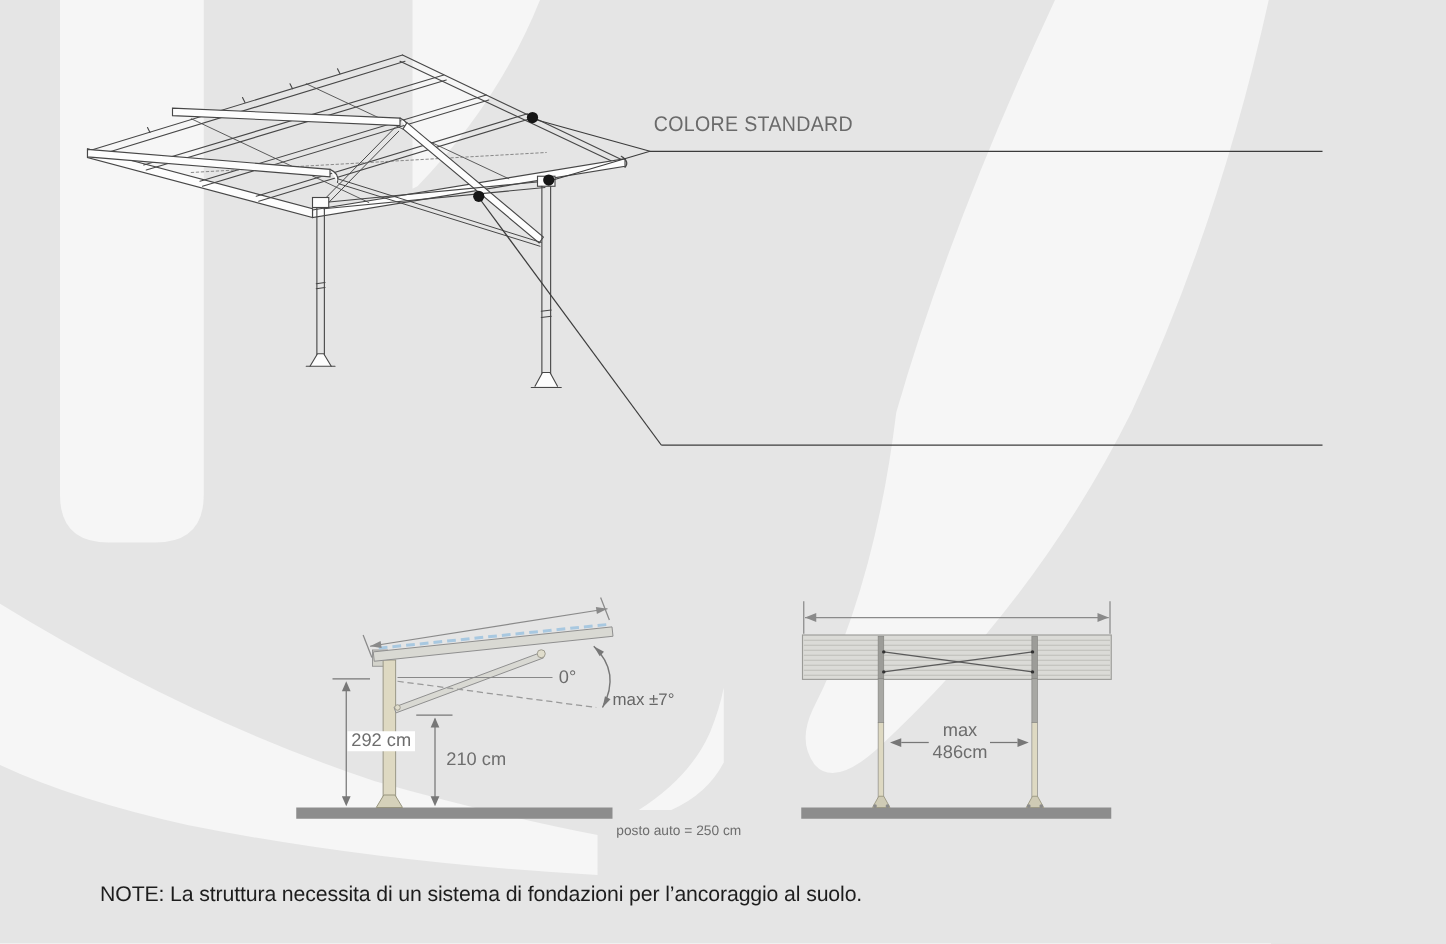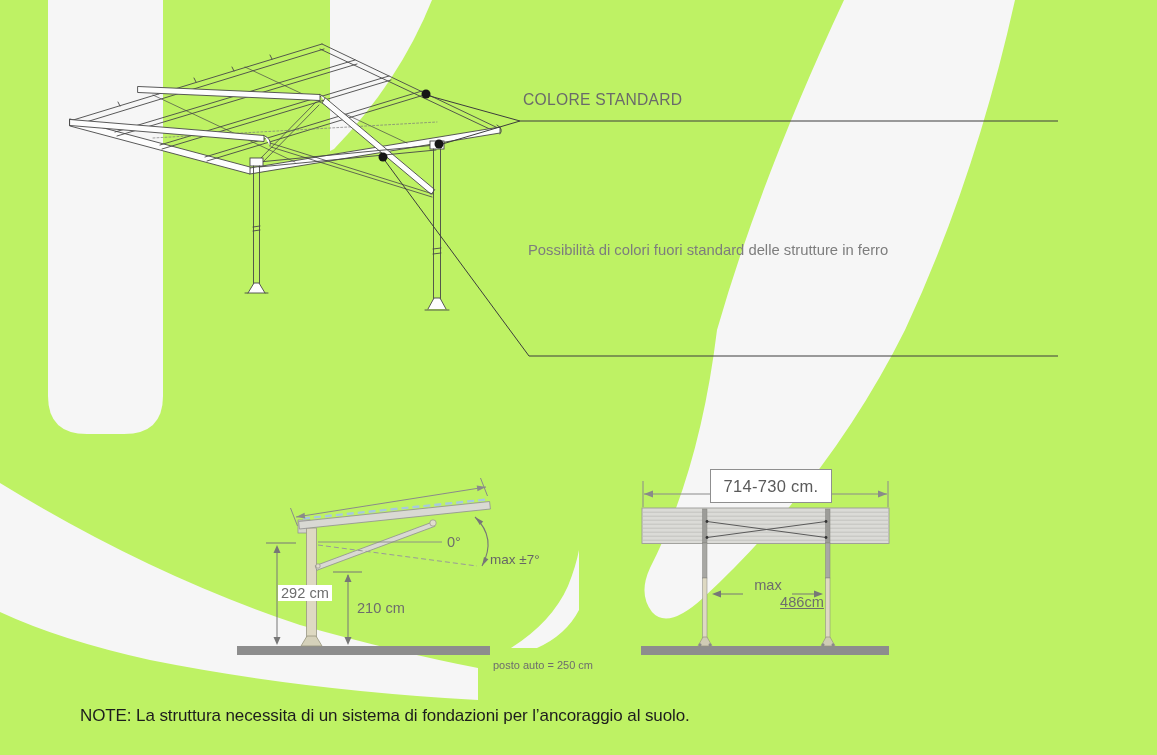--- a/index.html
+++ b/index.html
@@ -1,17 +1,17 @@
 <!DOCTYPE html>
 <html><head>
 <meta charset="utf-8">
 <style>
   html,body{margin:0;padding:0;background:#ffffff;}
   .canvas{
-    position:relative;width:1157px;height:755px;background:#bef264;overflow:hidden;
+    position:relative;width:1157px;height:755px;background:#e5e5e5;overflow:hidden;
     font-family:"Liberation Sans","DejaVu Sans",sans-serif;
   }
   .layer{position:absolute;left:0;top:0;width:1157px;height:755px;}
   .abs{position:absolute;white-space:nowrap;}
   .heading{
     font-size:17px;color:#6a6a6a;letter-spacing:.3px;
     transform:scaleX(.92);transform-origin:left top;
   }
   .body-gray{font-size:14.8px;color:#7d7d7d;line-height:21px;}
   .body-dark{font-size:14.6px;color:#4d4d4d;}
@@ -199,30 +199,26 @@
 
       <path d="M721,594 H743" stroke="#777777" stroke-width="1"></path>
       <path d="M792,594 H814" stroke="#777777" stroke-width="1"></path>
       <polygon points="712,594 721,590.5 721,597.5" fill="#777777"></polygon>
       <polygon points="823,594 814,590.5 814,597.5" fill="#777777"></polygon>
     </g>
   </svg>
 
   <div class="abs heading" style="left:523px;top:90px;">COLORE STANDARD</div>
 
-  <div class="abs body-gray" style="left:528px;top:240px;">Possibilità di colori fuori standard delle strutture in ferro</div>
 
 
   <div class="abs dim-label dim-label-bg" style="left:250px;top:585px;">292 cm</div>
   <div class="abs dim-label" style="left:357px;top:600px;">210 cm</div>
   <div class="abs dim-label" style="left:447px;top:534px;">0°</div>
   <div class="abs small-dim" style="left:490px;top:536px;margin-top:16px;">max ±7°</div>
 
-  <div class="dim-box" style="left:710px;top:469px;width:120px;height:32px;">
-    <span>714-730 cm.</span>
-  </div>
   <div class="abs dim-label center" style="left:740px;top:577px;width:56px;">max</div>
-  <div class="abs dim-label center" style="left:774px;top:594px;width:56px;text-decoration:underline;">486cm</div>
+  <div class="abs dim-label center" style="left:740px;top:594px;width:56px;">486cm</div>
 
   <div class="abs parking-text" style="left:493px;top:659px;">posto auto = 250 cm</div>
   <div class="abs note-text" style="left:80px;top:706px;">NOTE: La struttura necessita di un sistema di fondazioni per l’ancoraggio al suolo.</div>
 
 </div>
 
 </body></html>

